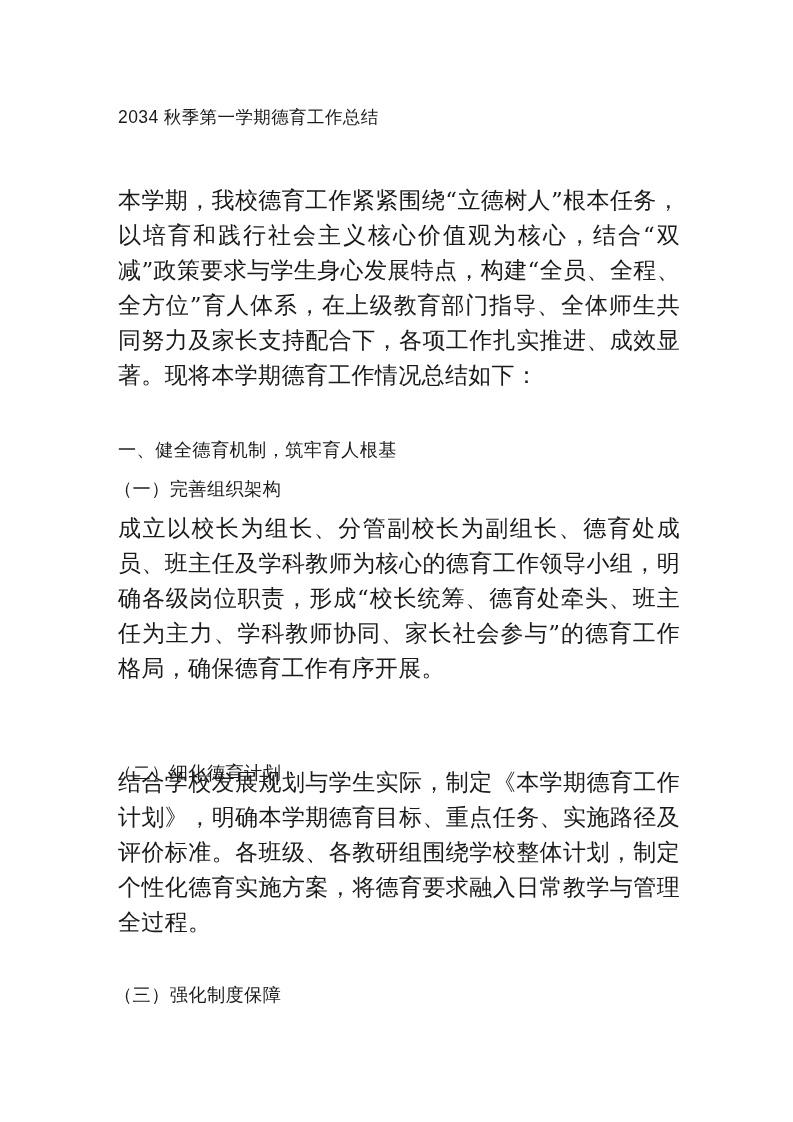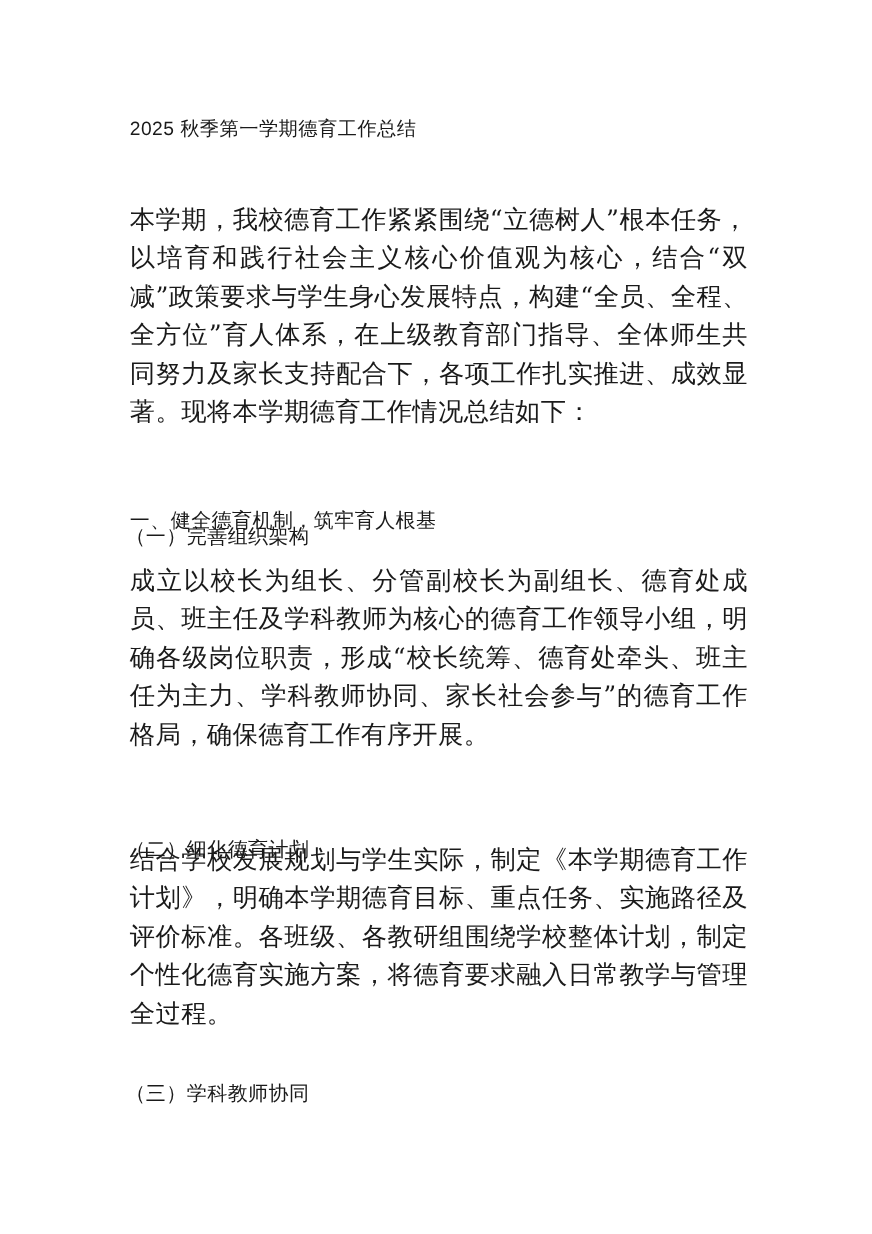--- a/index.html
+++ b/index.html
@@ -43,28 +43,28 @@
     text-align: justify;
     text-align-last: left;
     word-break: break-all;
   }
   .sub { left: 0; }
 </style>
 </head>
 <body>
 
 <div class="page">
-  <div class="line title" style="top:105px;">2025 秋季第一学期德育工作总结</div>
+  <div class="line title" style="top:105px;">2034 秋季第一学期德育工作总结</div>
 
   <div class="para" style="top:183px;">本学期，我校德育工作紧紧围绕“立德树人”根本任务，以培育和践行社会主义核心价值观为核心，结合“双减”政策要求与学生身心发展特点，构建“全员、全程、全方位”育人体系，在上级教育部门指导、全体师生共同努力及家长支持配合下，各项工作扎实推进、成效显著。现将本学期德育工作情况总结如下：</div>
 
-  <div class="line" style="top:438px;margin-top:24px;">一、健全德育机制，筑牢育人根基</div>
+  <div class="line" style="top:438px;">一、健全德育机制，筑牢育人根基</div>
 
   <div class="line sub" style="top:477px; left:-4px;">（一）完善组织架构</div>
 
   <div class="para" style="top:511px;">成立以校长为组长、分管副校长为副组长、德育处成员、班主任及学科教师为核心的德育工作领导小组，明确各级岗位职责，形成“校长统筹、德育处牵头、班主任为主力、学科教师协同、家长社会参与”的德育工作格局，确保德育工作有序开展。</div>
 
   <div class="line sub" style="top:761px; left:-4px;">（二）细化德育计划</div>
 
   <div class="para" style="top:765px;">结合学校发展规划与学生实际，制定《本学期德育工作计划》，明确本学期德育目标、重点任务、实施路径及评价标准。各班级、各教研组围绕学校整体计划，制定个性化德育实施方案，将德育要求融入日常教学与管理全过程。</div>
 
-  <div class="line sub" style="top:983px; left:-4px;">（三）学科教师协同</div>
+  <div class="line sub" style="top:983px; left:-4px;">（三）强化制度保障</div>
 </div>
 
 </body></html>

